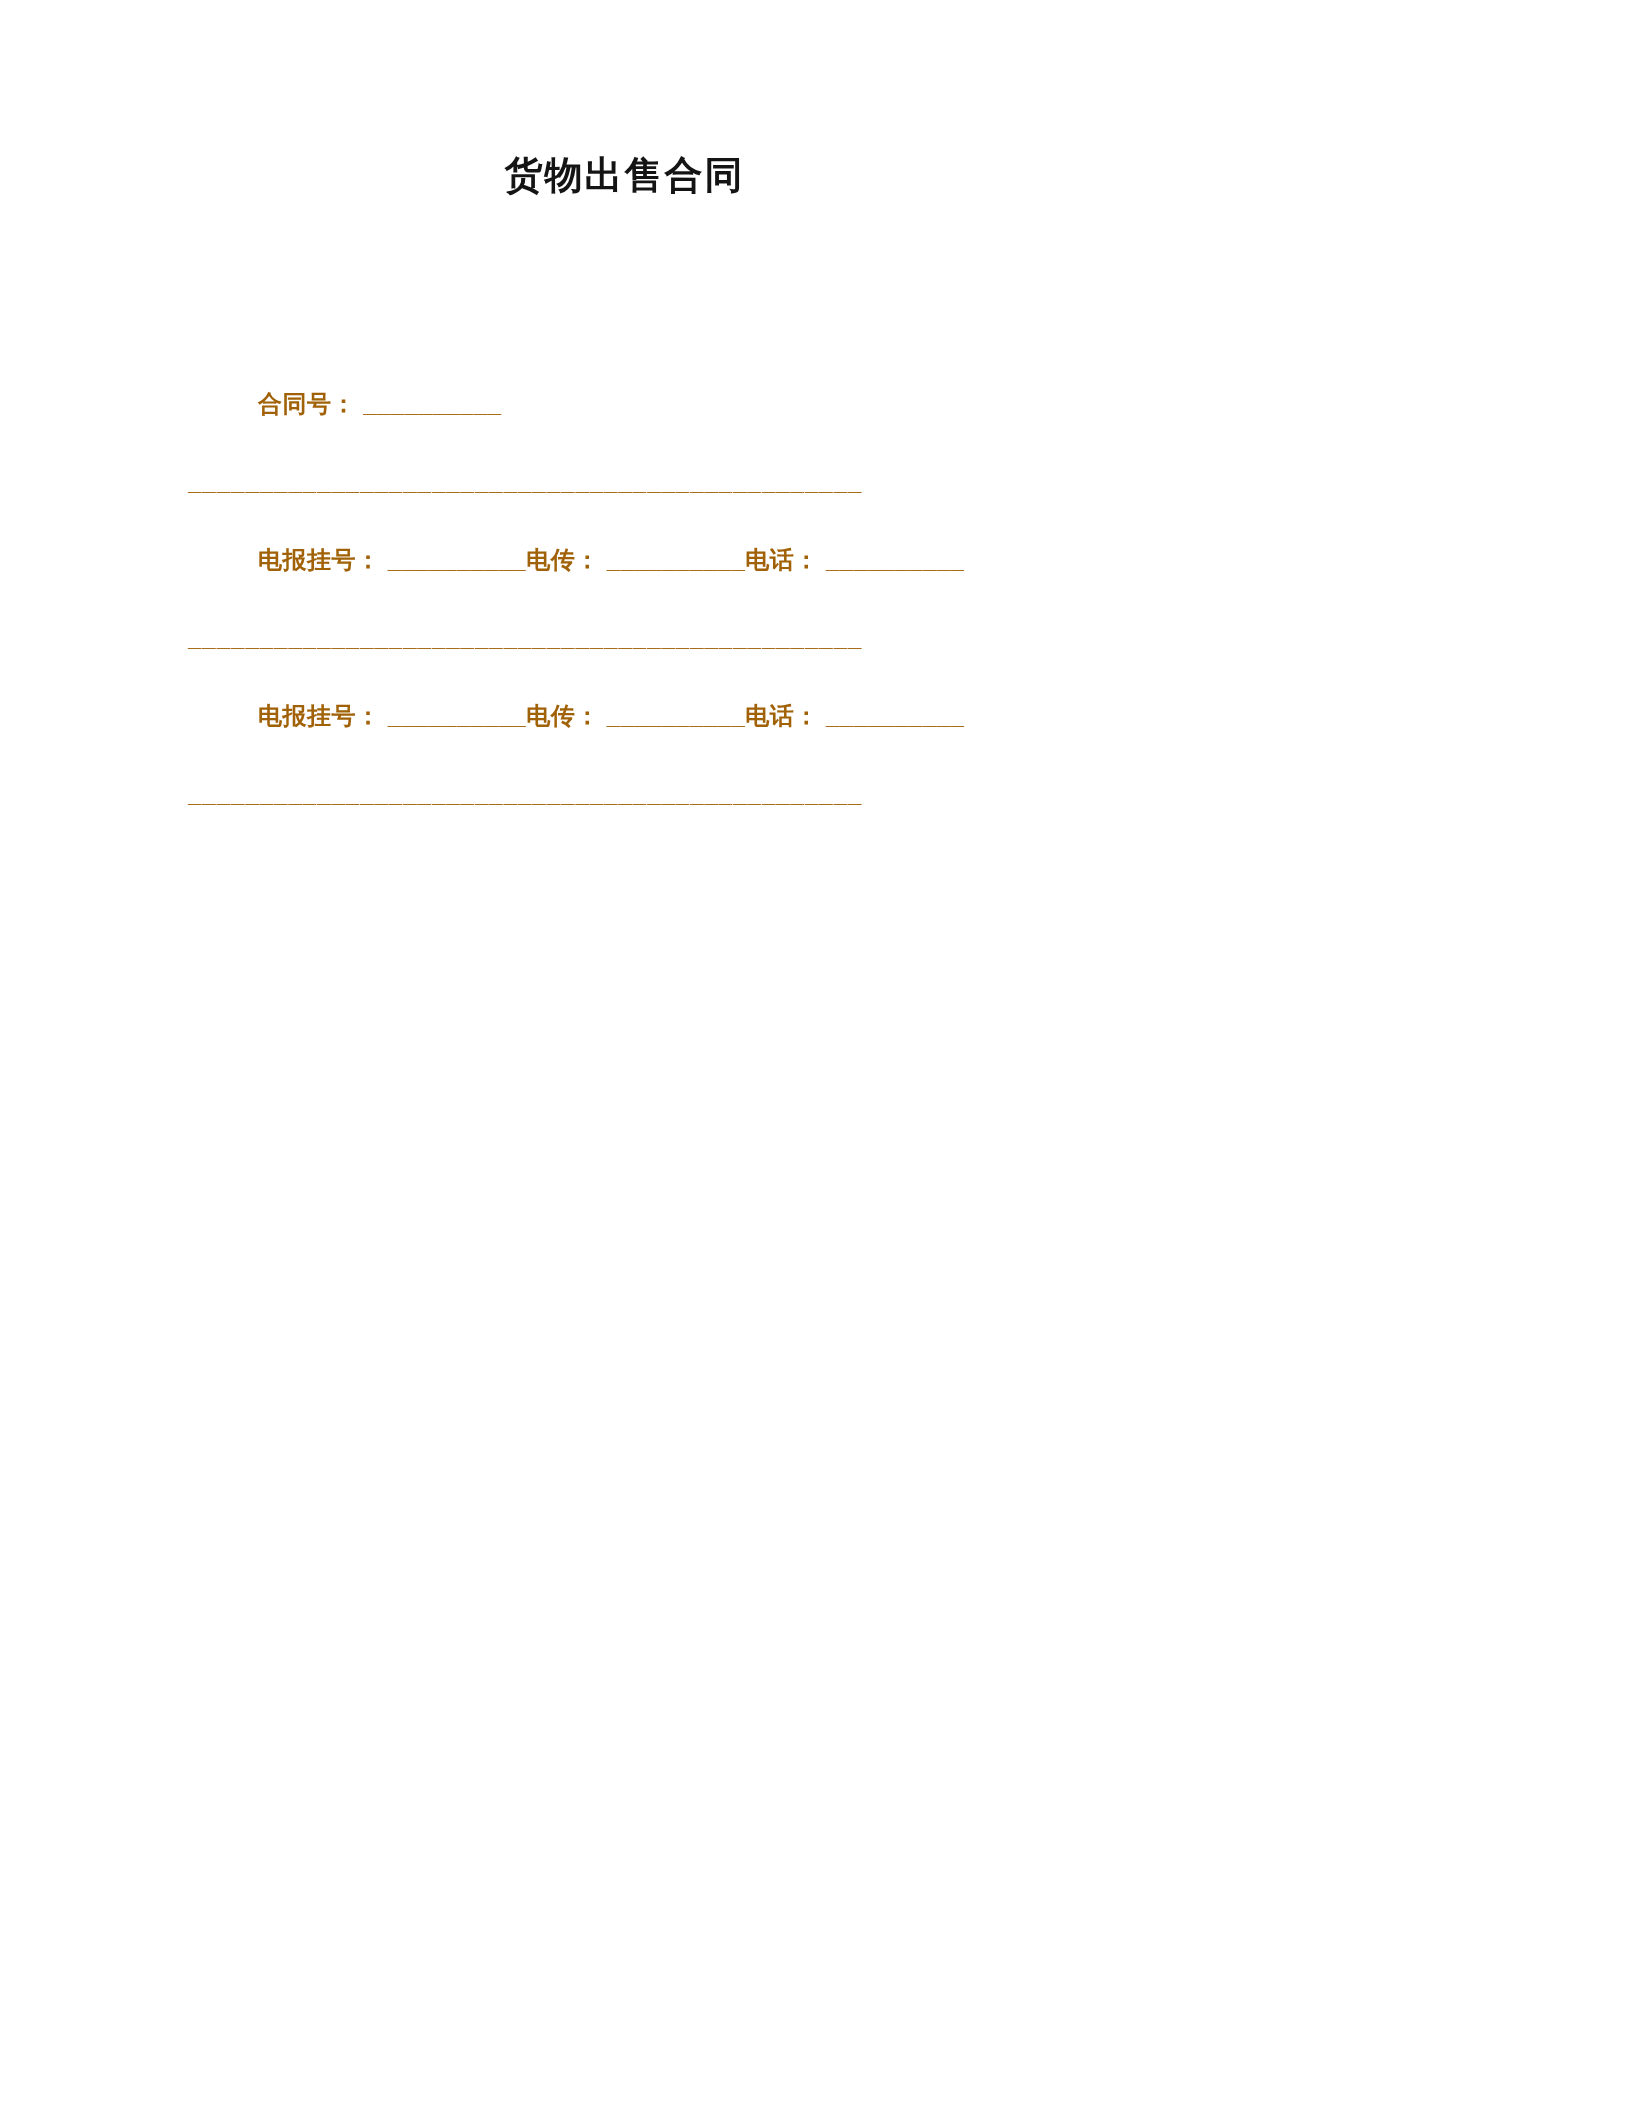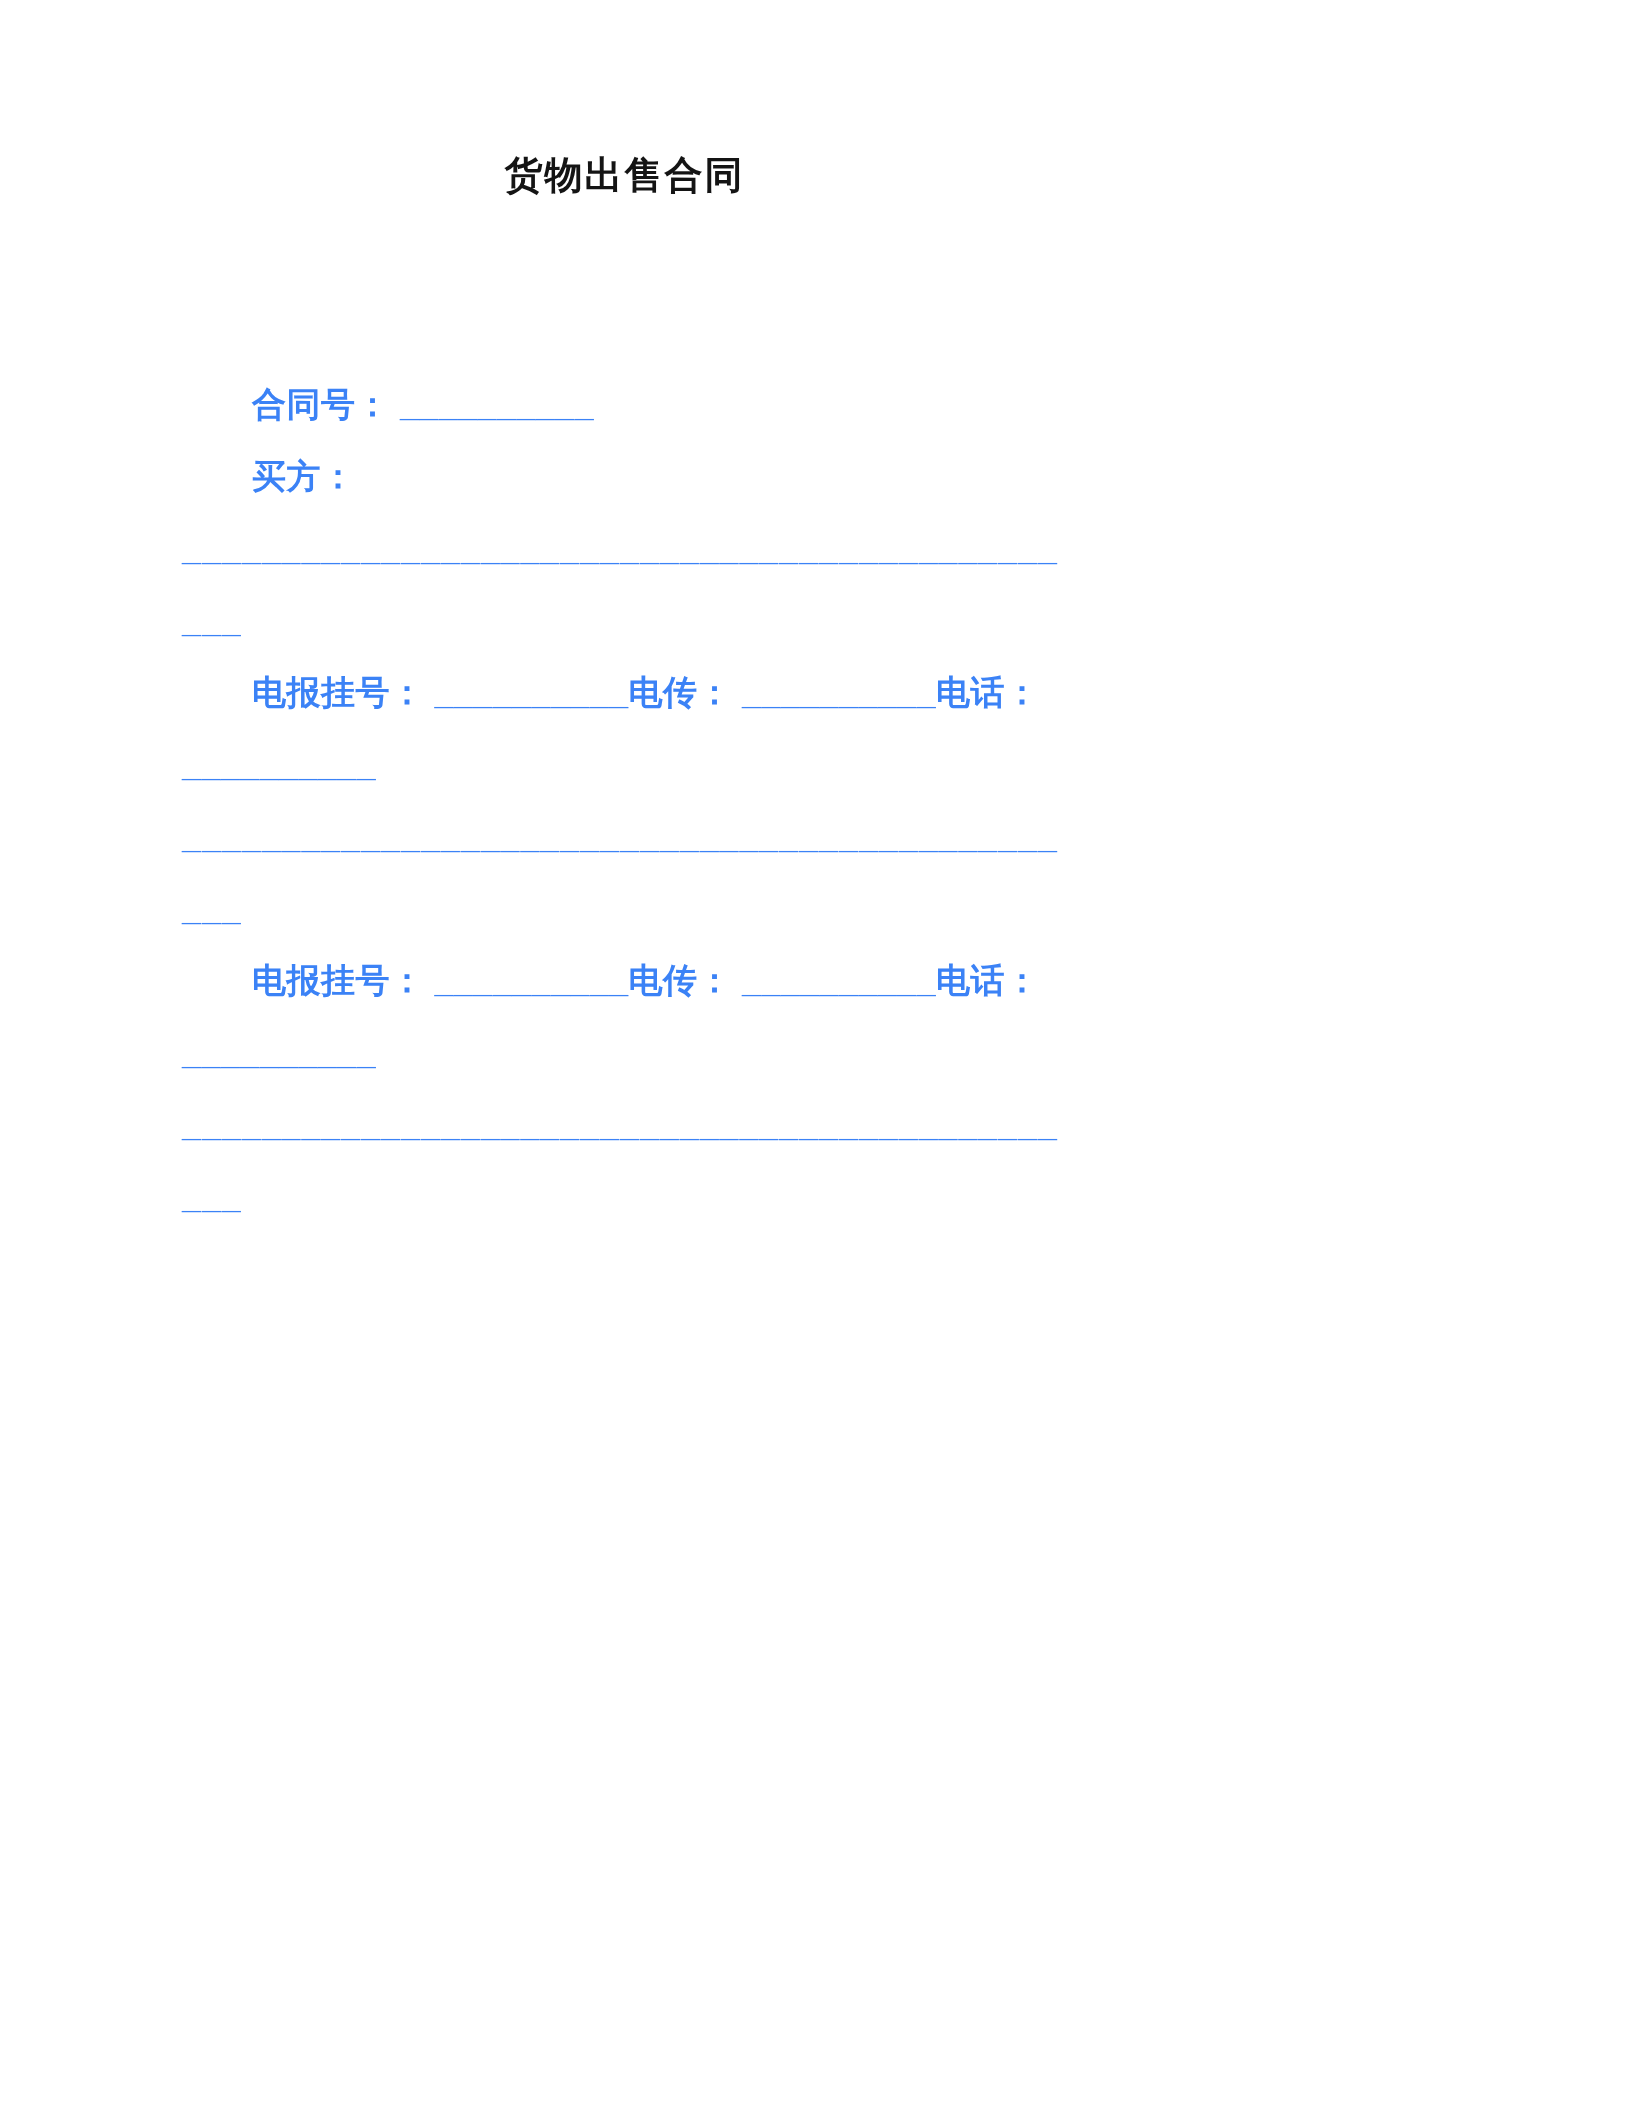--- a/index.html
+++ b/index.html
@@ -28,27 +28,27 @@
   .doc-title {
     font-size: 38px;
     line-height: 50px;
     margin: 0 0 168px 0;
     text-align: center;
     letter-spacing: 2px;
     color: #141414;
     font-weight: 700;
   }
   .para {
-    font-size: 34px;
-    margin: 0;
+    font-size: 24px;
+    margin: 6px;
     line-height: 72px;
     letter-spacing: 0.5px;
     white-space: pre-wrap;
     word-break: break-all;
-    color: #3b82f6;
+    color: #a16207;
   }
   .para.indent {
     text-indent: 70px;
   }
   .para.rule {
     letter-spacing: 1px;
   }
   .para.flow {
     line-height: 58px;
     text-indent: 70px;
@@ -57,21 +57,20 @@
 </head>
 <body>
 
 <div class="page">
   <div class="content">
 
     <h1 class="doc-title">货物出售合同</h1>
 
     <p class="para indent">合同号： __________</p>
 
-    <p class="para indent">买方：</p>
 
     <p class="para rule">_______________________________________________</p>
 
     <p class="para indent">电报挂号： __________电传： __________电话： __________</p>
 
 
     <p class="para rule">_______________________________________________</p>
 
     <p class="para indent">电报挂号： __________电传： __________电话： __________</p>
 

